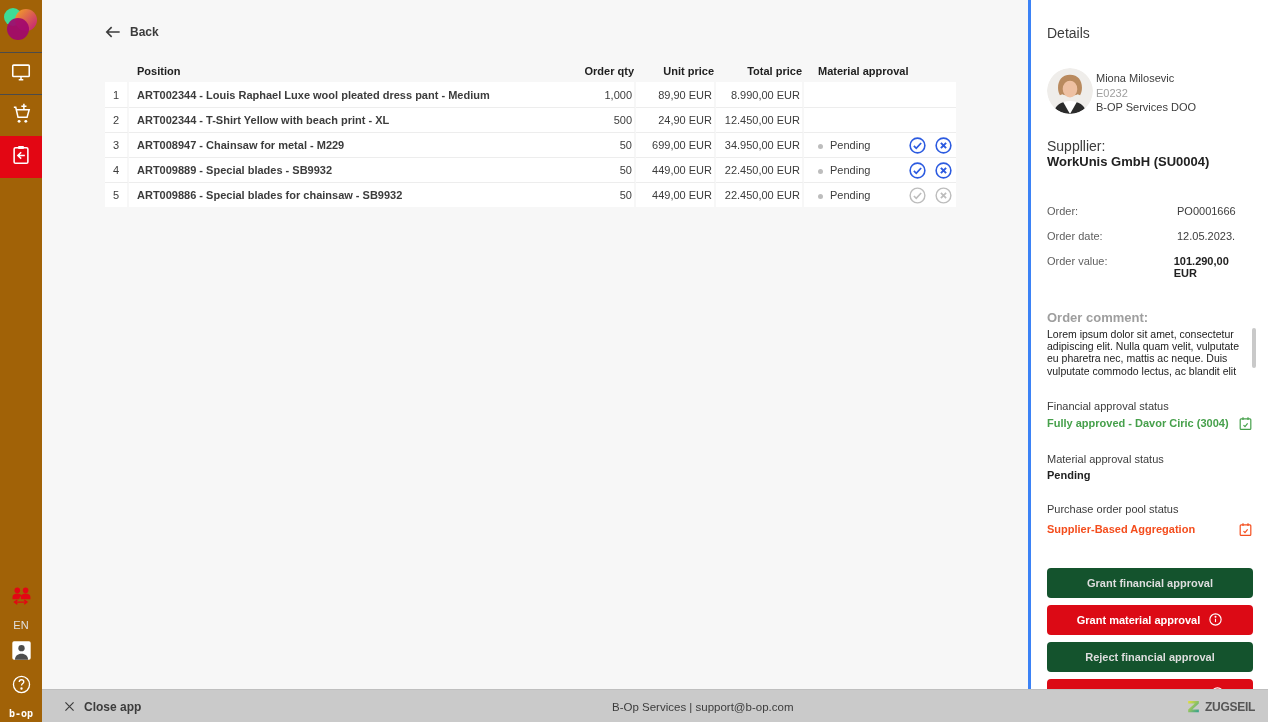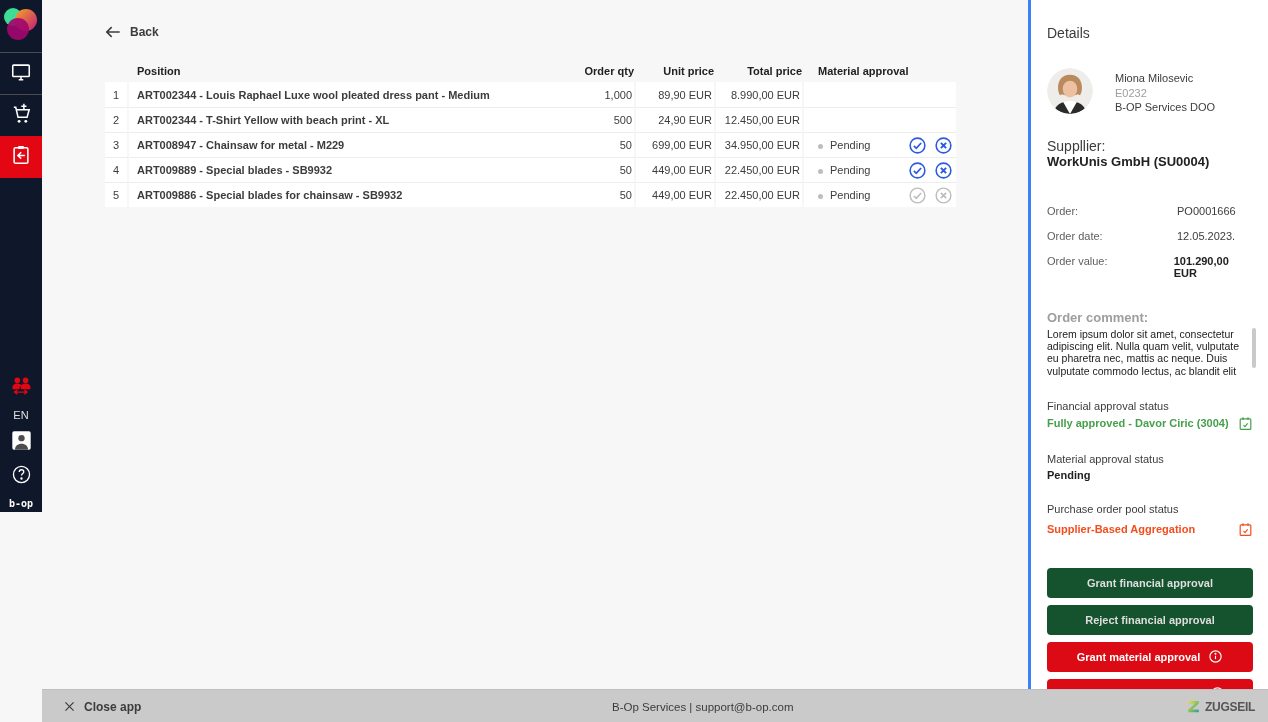--- a/index.html
+++ b/index.html
@@ -1,21 +1,21 @@
 <!DOCTYPE html>
 <html><head>
 <meta charset="utf-8">
 <style>
   * { margin:0; padding:0; box-sizing:border-box; }
   html,body { width:1268px; height:722px; overflow:hidden;
     font-family:"Liberation Sans", sans-serif; background:#f7f7f7; color:#3c3c3c; }
 
   
-  .sidebar { position:absolute; left:0; top:0; width:42px; height:512px;
-    background:#0f172a; z-index:30; display:flex; flex-direction:column; }
+  .sidebar { position:absolute; left:0; top:0; width:42px; height:722px;
+    background:#a16207; z-index:30; display:flex; flex-direction:column; }
   .side-logo { height:52px; display:flex; align-items:center; justify-content:center; }
   .side-nav { display:flex; flex-direction:column; }
   .side-item { height:42px; display:flex; align-items:center; justify-content:center;
     border-top:1px solid #4b4b4b; cursor:pointer; }
   .side-item:last-child { border-bottom:1px solid #4b4b4b; }
   .side-item.active { background:#e30613; border-color:#e30613; }
   .side-bottom { position:absolute; bottom:3px; left:0; width:42px;
     display:flex; flex-direction:column; align-items:center; gap:9px; }
   .lang { color:#e0e0e0; font-size:11px; }
   .brandmark { color:#fff; font-family:"DejaVu Sans Mono", monospace;
@@ -49,21 +49,21 @@
     background:#bdbdbd; margin-right:7px; vertical-align:middle; }
   .action-icon { display:inline-block; width:19px; height:19px; cursor:pointer;
     vertical-align:middle; }
   .action-icon + .action-icon { margin-left:7px; }
   .action-icon.disabled { cursor:default; }
 
   
   .details { position:absolute; right:0; top:0; width:240px; bottom:33px;
     background:#fff; border-left:3px solid #3b82f6; padding:25px 15px 0 16px; z-index:10; }
   .details h2 { font-size:14px; font-weight:normal; color:#3c3c3c; }
-  .user-block { display:flex; margin-top:27px; align-items:flex-start; gap:22px; }
+  .user-block { display:flex; margin-top:27px; align-items:flex-start; gap:3px; }
   .avatar { width:46px; height:46px; border-radius:50%; overflow:hidden; flex:0 0 46px; }
   .user-lines { font-size:11px; line-height:14.5px; padding-top:3px; color:#3c3c3c; }
   .user-id { color:#9e9e9e; }
   .supplier-label { font-size:14px; margin-top:23px; color:#3c3c3c; }
   .supplier-value { font-size:13px; font-weight:bold; color:#212121; }
   .kv { display:flex; font-size:11px; margin-top:13px; }
   .kv-rows { margin-top:36px; }
   .kv .k { width:130px; color:#5f5f5f; }
   .kv .v { color:#3c3c3c; }
   .kv .v.bold { font-weight:bold; color:#212121; }
@@ -364,32 +364,32 @@
           <path d="M8.8 14.5l2.4 2.4 4.2-5"></path>
         </svg>
       </span>
     </div>
   </div>
 
   <div class="btn-stack">
     <button class="btn disabled" disabled="">
       <span>Grant financial approval</span>
     </button>
-    <button class="btn disabled" disabled="">
-      <span>Reject financial approval</span>
-    </button>
     <button class="btn primary">
       <span>Grant material approval</span>
       <span class="info-icon">
         <svg viewBox="0 0 24 24" width="15" height="15" fill="none" stroke="#fff" stroke-width="1.8">
           <circle cx="12" cy="12" r="9"></circle>
             <path d="M12 10.8v5.4"></path>
             <circle cx="12" cy="7.6" r="0.7" fill="#fff"></circle>
         </svg>
       </span>
+    </button>
+    <button class="btn disabled" disabled="">
+      <span>Reject financial approval</span>
     </button>
     <button class="btn primary">
       <span>Reject material approval</span>
       <span class="info-icon">
         <svg viewBox="0 0 24 24" width="15" height="15" fill="none" stroke="#fff" stroke-width="1.8">
           <circle cx="12" cy="12" r="9"></circle>
             <path d="M12 10.8v5.4"></path>
             <circle cx="12" cy="7.6" r="0.7" fill="#fff"></circle>
         </svg>
       </span>

